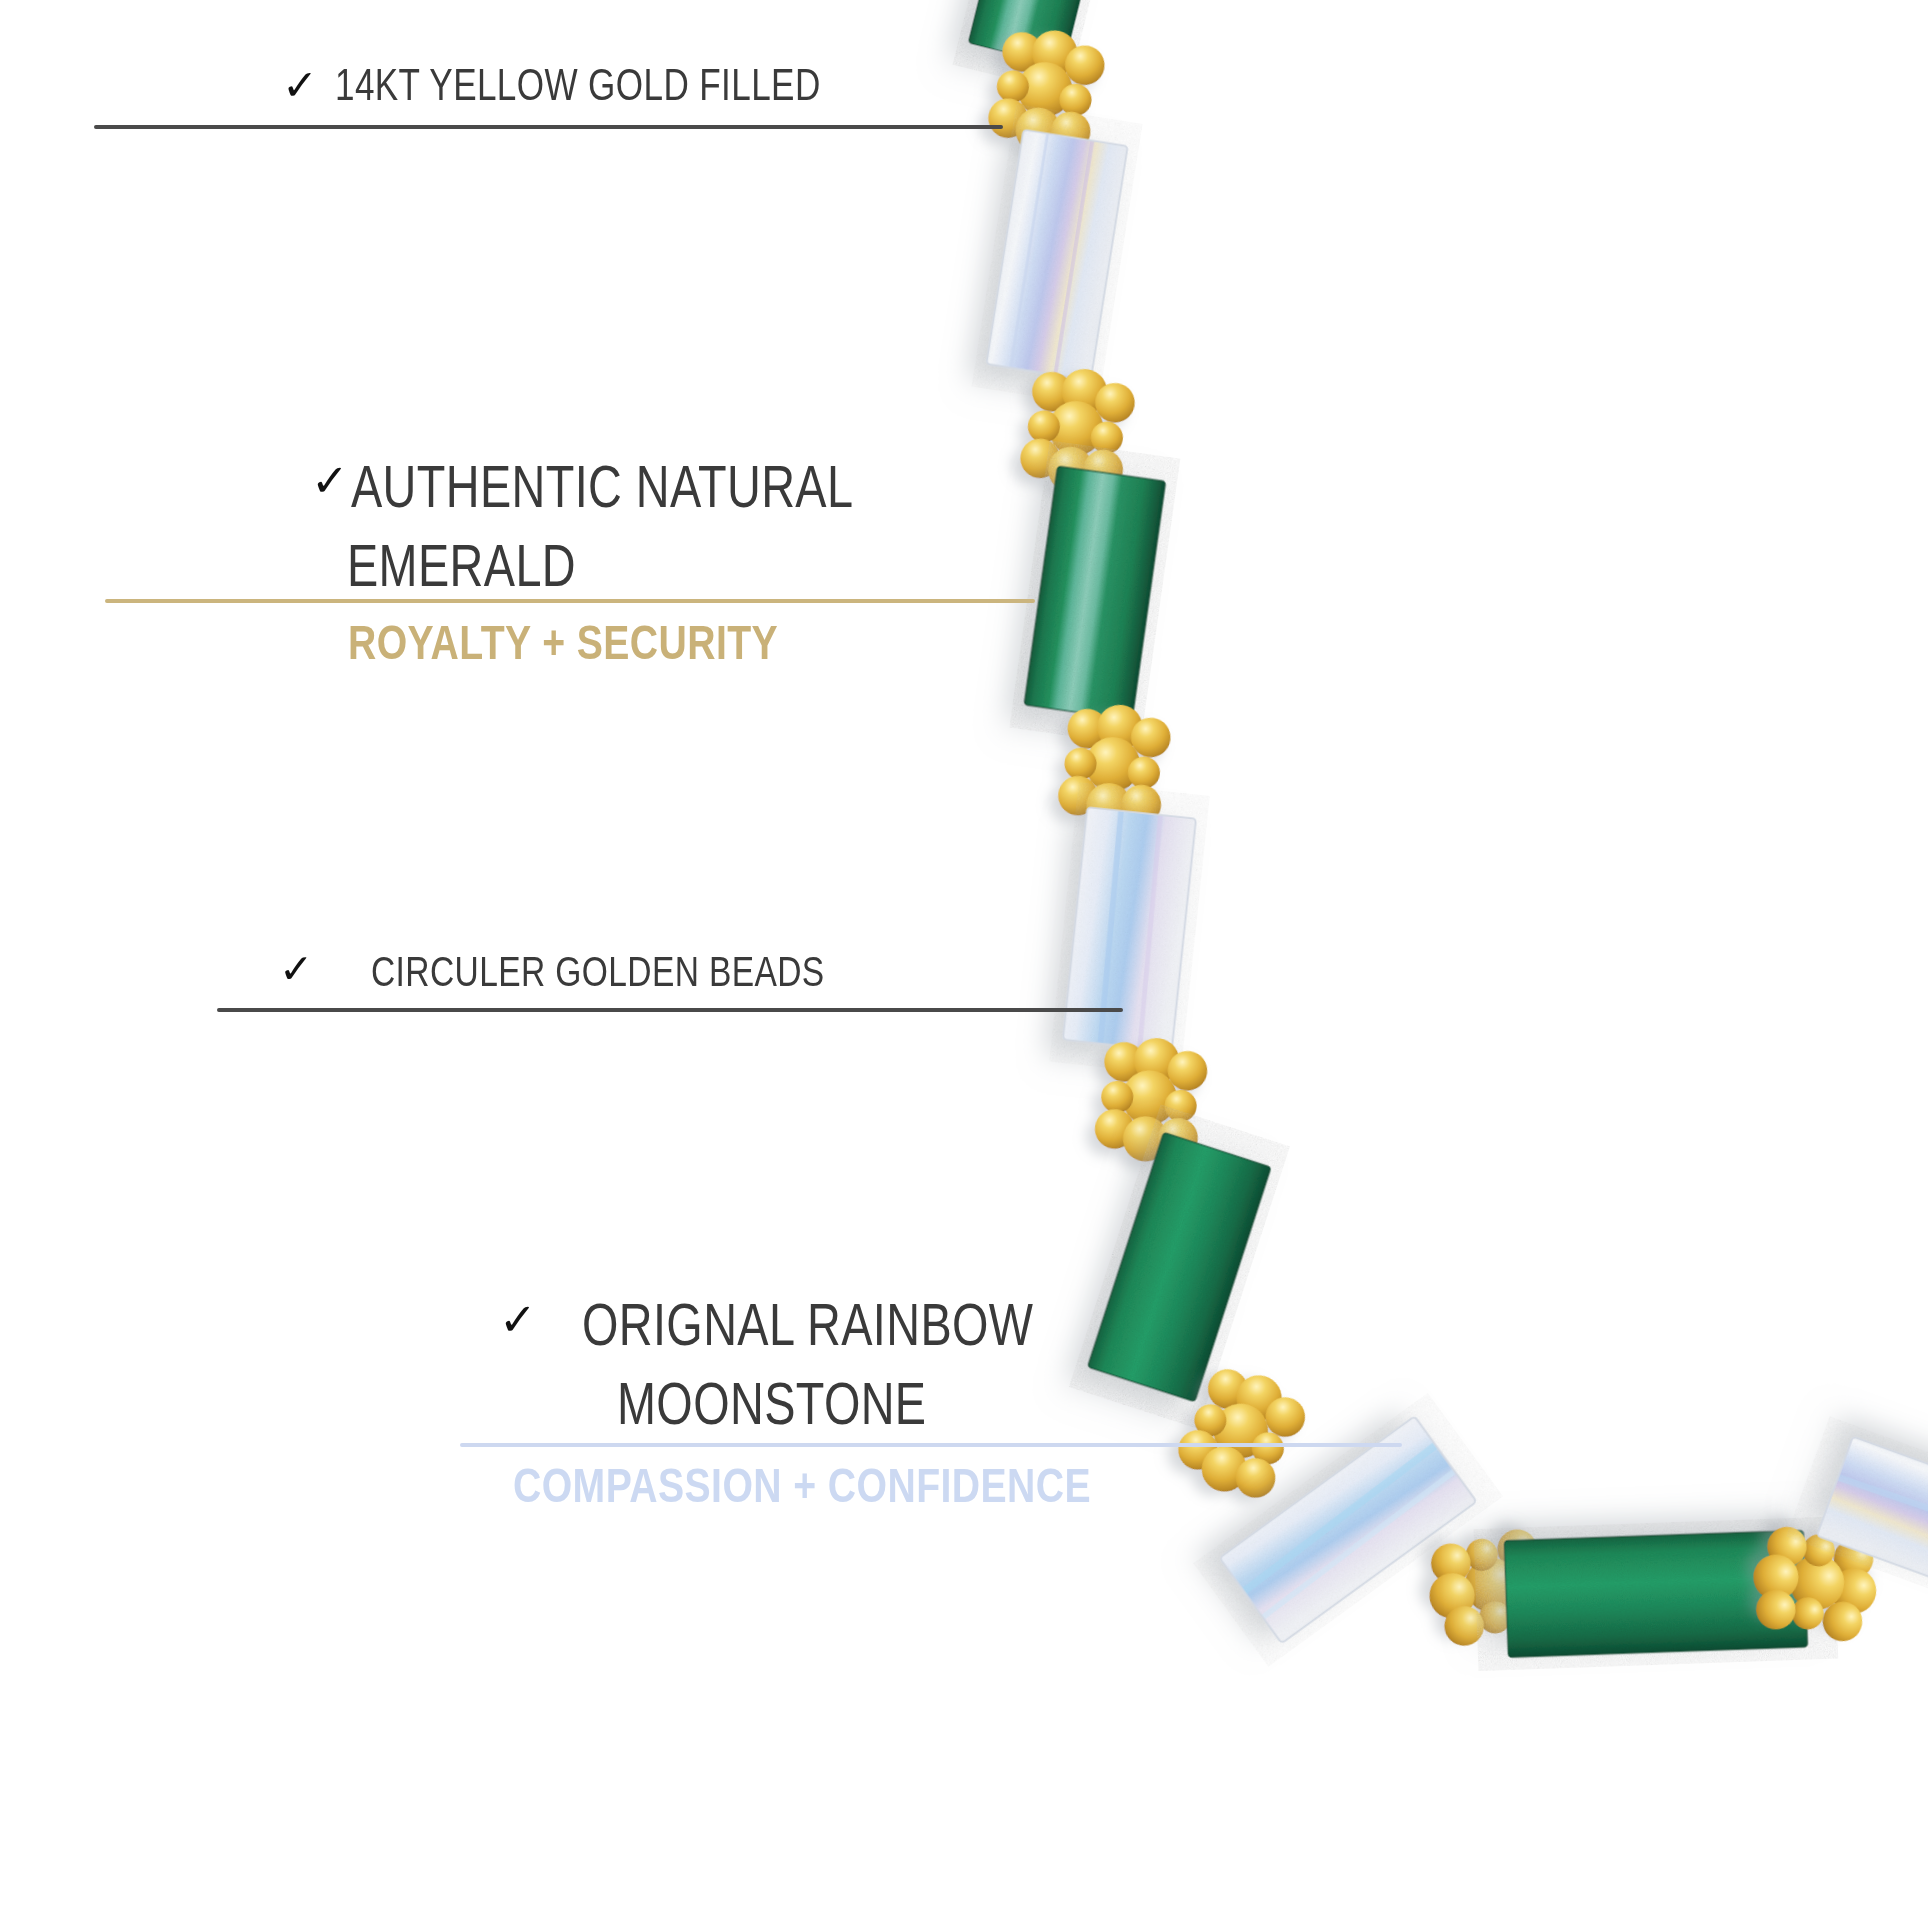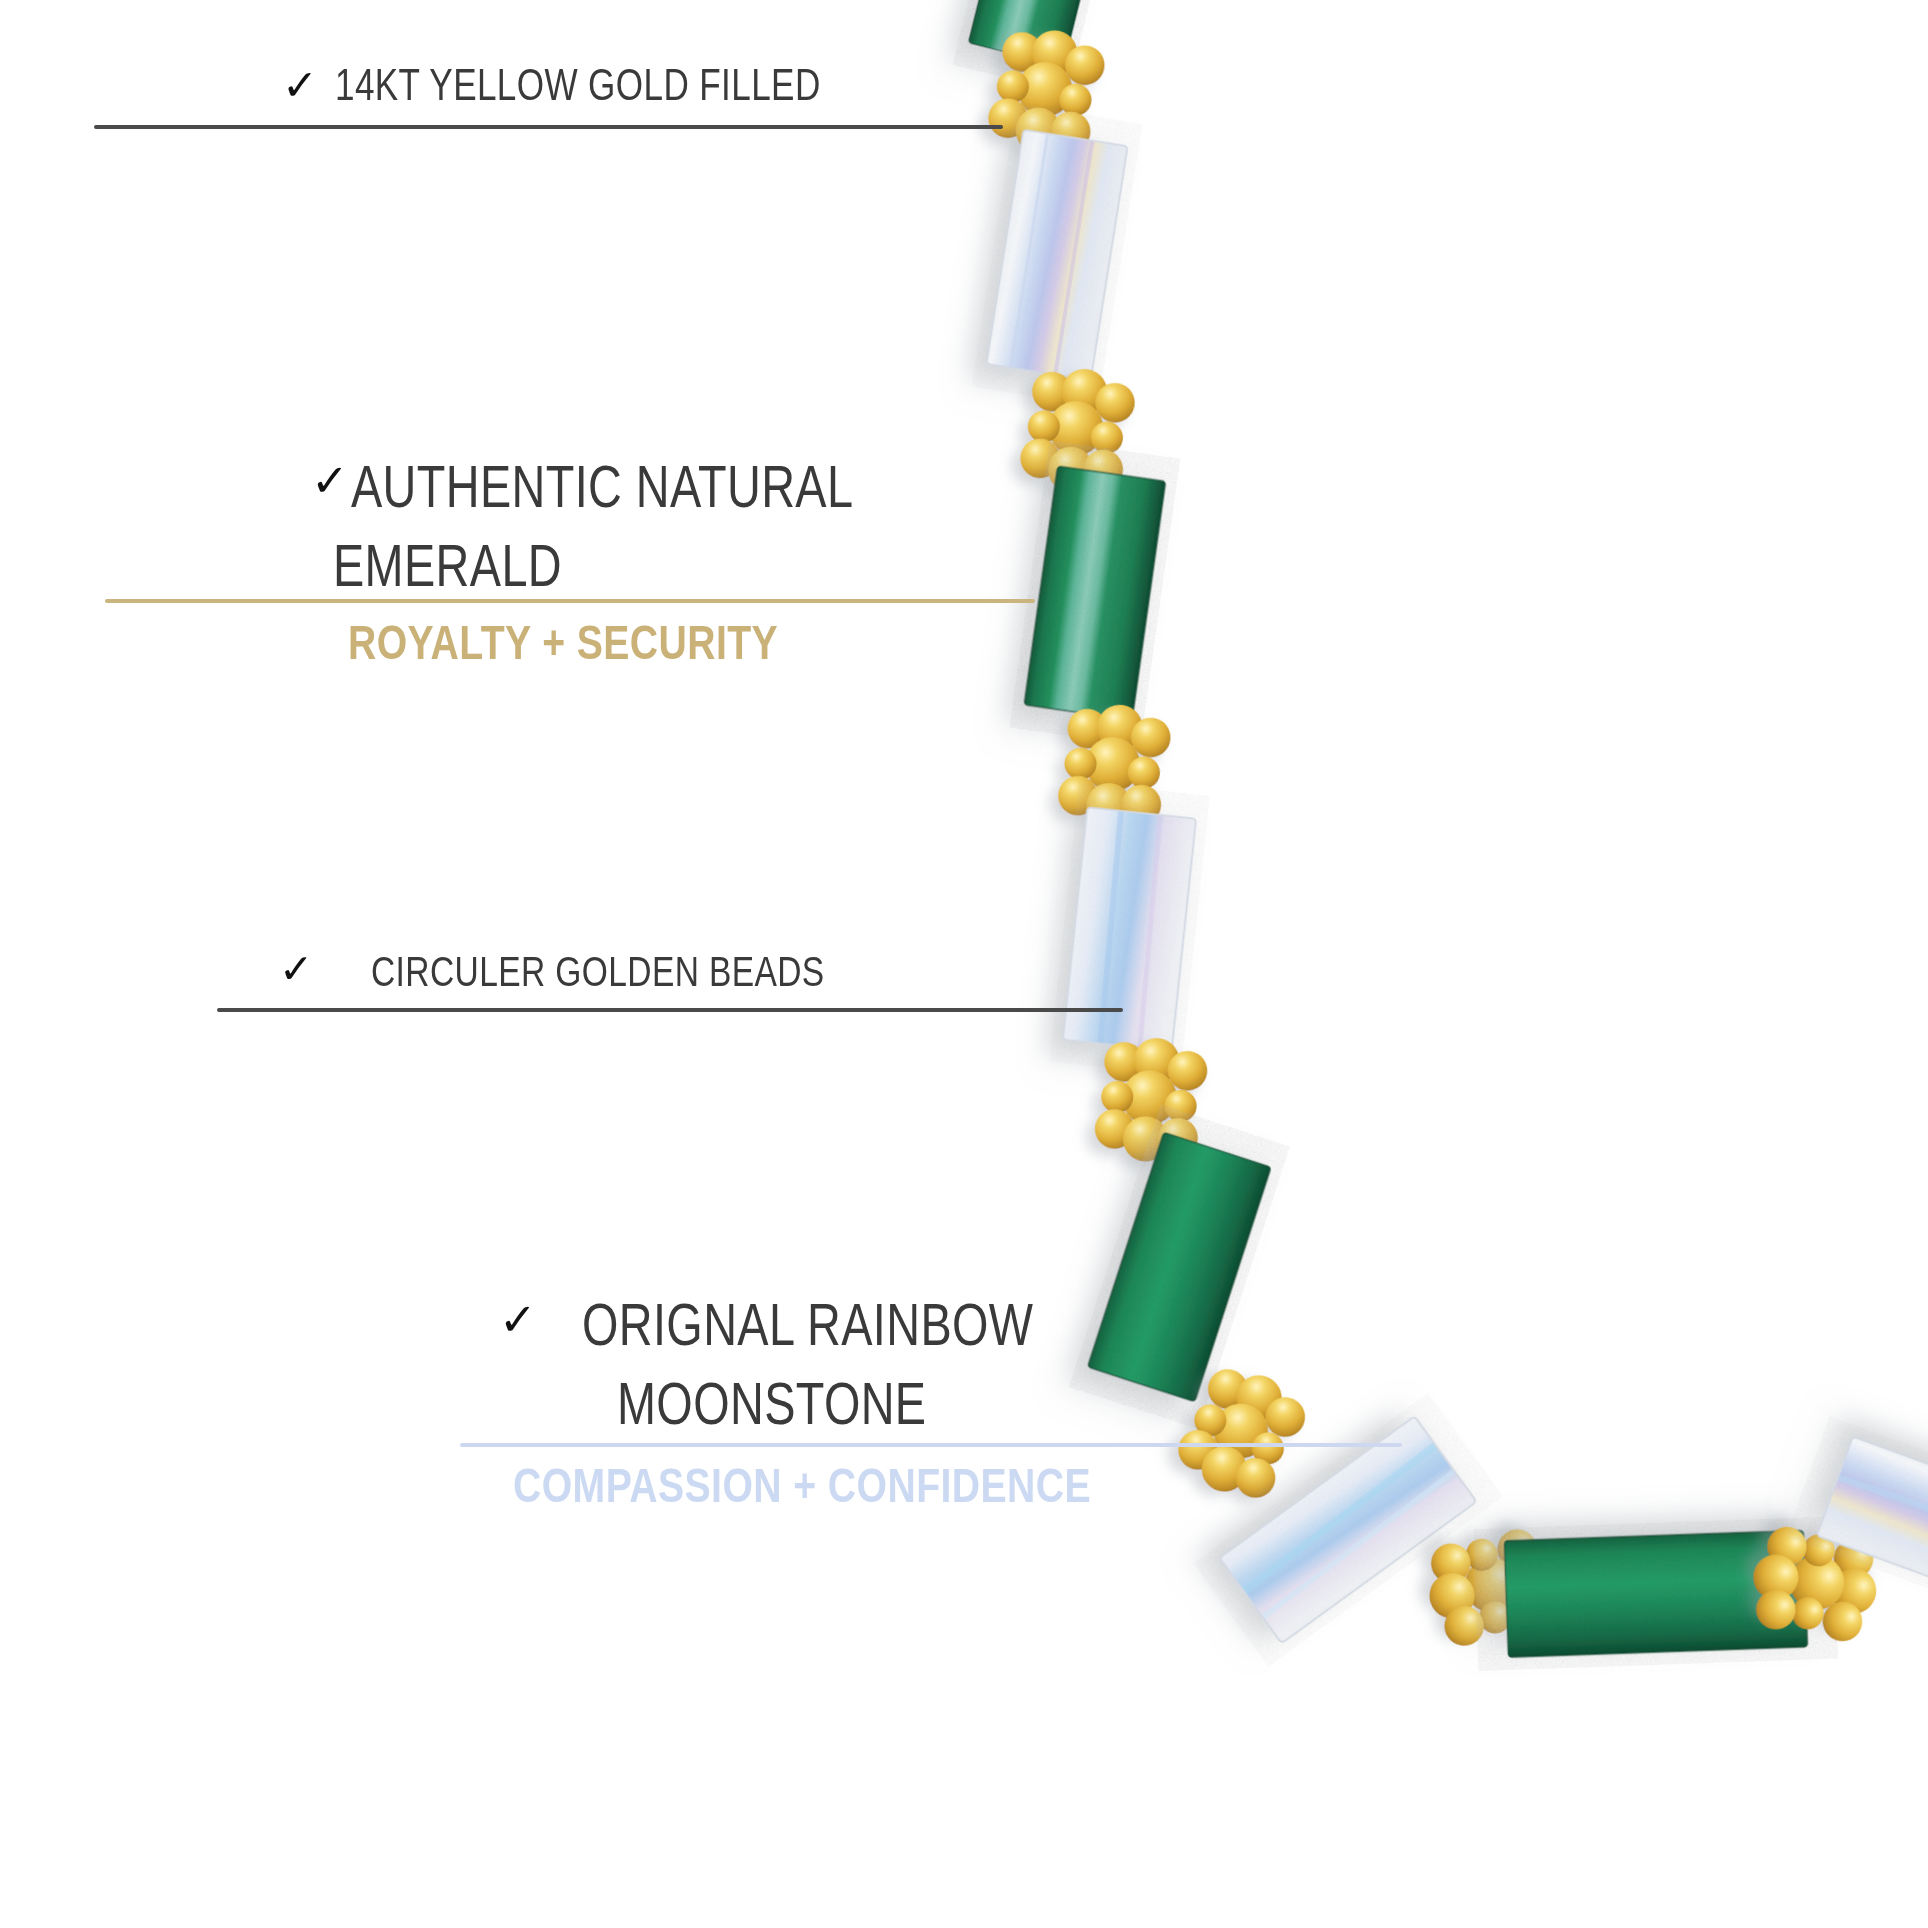--- a/index.html
+++ b/index.html
@@ -277,21 +277,21 @@
       <span class="label-text">14KT YELLOW GOLD FILLED</span>
     </div>
   </div>
   <div class="leader" style="left:94px; top:125px; width:909px; background:#4a4a4a;"></div>
 
   <div class="callout" id="callout-emerald" style="left:311px; top:450px;">
     <div class="callout-row">
       <span class="check">✓</span>
       <span class="label-text">AUTHENTIC NATURAL</span>
     </div>
-    <div class="callout-row" style="margin-top:5.6px; margin-left:20px;">
+    <div class="callout-row" style="margin-top:5.6px; margin-left:34px;">
       <span class="label-text">EMERALD</span>
     </div>
   </div>
   <div class="leader" style="left:105px; top:599px; width:930px; background:#cbb57e;"></div>
   <div class="sub-text" style="left:348px; top:618px; font-size:49px; color:#c9b178;">ROYALTY + SECURITY</div>
 
   <div class="callout" id="callout-beads" style="left:279px; top:945px;">
     <div class="callout-row">
       <span class="check">✓</span>
       <span class="label-text">CIRCULER GOLDEN BEADS</span>

